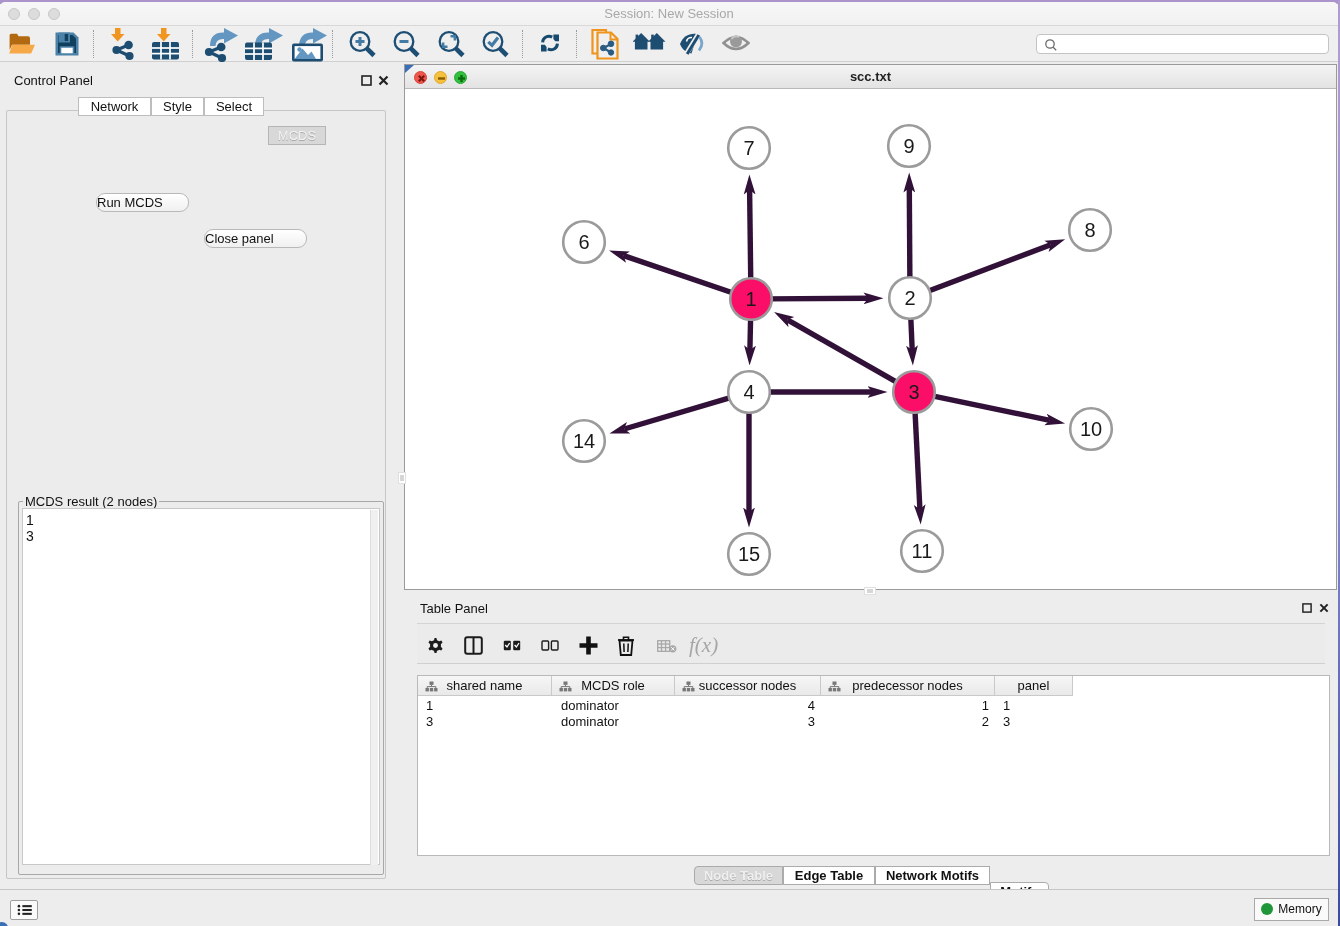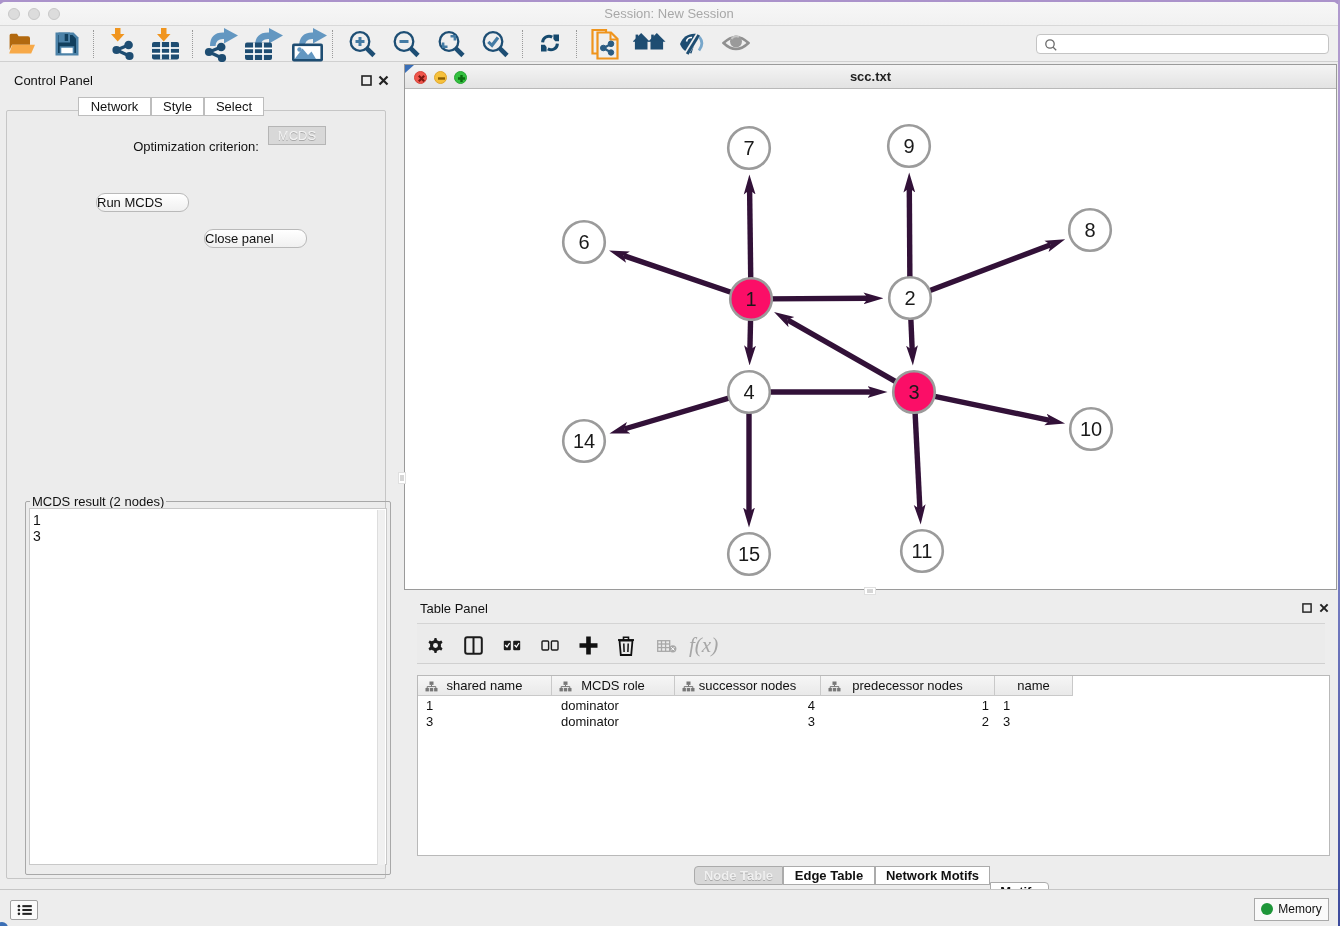--- a/index.html
+++ b/index.html
@@ -18,21 +18,21 @@
 
 #cpanel { left:0; top:62px; width:392px; height:827px; background:#ededed; }
 #cpanel .ptitle { position:absolute; left:14px; top:11px; font-size:13px; color:#111; }
 .tabrow { position:absolute; left:0; top:35px; width:392px; height:19px; font-size:13px; z-index:2; }
 .tab { position:absolute; top:0; height:19px; background:#fff; border:1px solid #bdbdbd; text-align:center; line-height:18px; color:#111; }
 .tab.sel { background:#d8d8d8; color:#f3f3f3; text-shadow:0 1px 0 #aaa; border-color:#b5b5b5; }
 #cpbody { position:absolute; left:6px; top:48px; width:380px; height:769px; background:#ececec; border:1px solid #c6c6c6; border-radius:2px; }
 #optlabel { position:absolute; left:0; width:100%; top:28px; text-align:center; font-size:13px; color:#111; }
 #dropdown { position:absolute; left:38px; top:48px; width:310px; height:21px; background:#fff; border:1px solid #b2b2b2; border-radius:4px; font-size:13px; line-height:19px; padding-left:12px; color:#111; }
 .btn { position:absolute; top:82px; height:19px; background:linear-gradient(#ffffff,#f0f0f0); border:1px solid #b9b9b9; border-radius:9px; font-size:13px; text-align:left; line-height:17px; color:#111; }
-#mcdsbox { position:absolute; left:18px; top:383px; width:366px; height:381px; border:1px solid #a8a8a8; border-radius:2px; }
+#mcdsbox { position:absolute; left:11px; top:383px; width:366px; height:381px; border:1px solid #a8a8a8; border-radius:2px; }
 #mcdsbox legend { font-size:13px; color:#111; margin-left:4px; padding:0 2px; }
 #mcdstext { position:absolute; left:3px; top:-1px; width:358px; height:357px; background:#fff; border:1px solid #c8c8c8; font-size:14px; color:#111; padding:3px 0 0 3px; line-height:16px; }
 #mcdsscroll { position:absolute; right:1px; top:1px; width:8px; height:355px; background:#f0f0f0; border-left:1px solid #ddd; }
 
 #netwin { left:404px; top:64px; width:933px; height:526px; background:#fff; border:1px solid #9a9a9a; }
 #nettitle { position:absolute; left:0; top:0; width:100%; height:24px; background:linear-gradient(#f4f4f4,#e3e3e3); border-bottom:1px solid #b9b9b9; }
 #nettitle .t { position:absolute; left:0; right:0; top:4px; text-align:center; font-size:13px; font-weight:bold; color:#222; }
 .mac { position:absolute; top:6px; width:13px; height:13px; border-radius:50%; font-size:10px; font-weight:bold; text-align:center; line-height:12px; }
 #netcanvas { position:absolute; left:0; top:25px; width:931px; height:499px; background:#fff; }
 
@@ -225,21 +225,20 @@
   <svg width="11" height="11" style="position:absolute;left:378px;top:13px;" viewBox="0 0 11 11">
       <path d="M1.5,1.5 L9.5,9.5 M9.5,1.5 L1.5,9.5" stroke="#222" stroke-width="2.2"></path>
     </svg>
   <div class="tabrow">
     <div class="tab" style="left:78px; width:73px;">Network</div>
     <div class="tab" style="left:151px; width:53px;">Style</div>
     <div class="tab" style="left:204px; width:60px;">Select</div>
     <div class="tab sel" style="left:268px; width:58px;margin-top:29px;">MCDS</div>
   </div>
   <div id="cpbody">
-    <div id="optlabel">Optimization criterion:</div>
     <div class="btn" style="left:89px; width:93px;">Run MCDS</div>
     <div class="btn" style="left:197px; width:103px;margin-top:36px;">Close panel</div>
     <fieldset id="mcdsbox">
       <legend>MCDS result (2 nodes)</legend>
       <div id="mcdstext">1<br>3<div id="mcdsscroll"></div></div>
     </fieldset>
   </div>
 </div>
 <div id="netwin" class="abs">
   <div id="nettitle">
@@ -388,21 +387,21 @@
           <rect x="9.1" y="7" width="3.4" height="3.4" fill="#777"></rect>
           <path d="M6.5,4 L6.5,5.6 M2.2,7 L2.2,5.6 L10.8,5.6 L10.8,7" stroke="#777" fill="none"></path>
         </svg>successor nodes</div>
     <div class="thead" style="left:403px; width:174px;"><svg class="hicon" width="13" height="11" viewBox="0 0 13 11">
           <rect x="4.5" y="0.5" width="4" height="3.4" fill="#777"></rect>
           <rect x="0.5" y="7" width="3.4" height="3.4" fill="#777"></rect>
           <rect x="4.8" y="7" width="3.4" height="3.4" fill="#777"></rect>
           <rect x="9.1" y="7" width="3.4" height="3.4" fill="#777"></rect>
           <path d="M6.5,4 L6.5,5.6 M2.2,7 L2.2,5.6 L10.8,5.6 L10.8,7" stroke="#777" fill="none"></path>
         </svg>predecessor nodes</div>
-    <div class="thead" style="left:577px; width:78px;">name</div>
+    <div class="thead" style="left:577px; width:78px;">panel</div>
     <div class="tcell" style="left:8px; top:22px;">1</div>
     <div class="tcell" style="left:143px; top:22px;">dominator</div>
     <div class="tcell" style="left:257px; top:22px; width:140px; text-align:right;">4</div>
     <div class="tcell" style="left:403px; top:22px; width:168px; text-align:right;">1</div>
     <div class="tcell" style="left:585px; top:22px;">1</div>
     <div class="tcell" style="left:8px; top:38px;">3</div>
     <div class="tcell" style="left:143px; top:38px;">dominator</div>
     <div class="tcell" style="left:257px; top:38px; width:140px; text-align:right;">3</div>
     <div class="tcell" style="left:403px; top:38px; width:168px; text-align:right;">2</div>
     <div class="tcell" style="left:585px; top:38px;">3</div>

